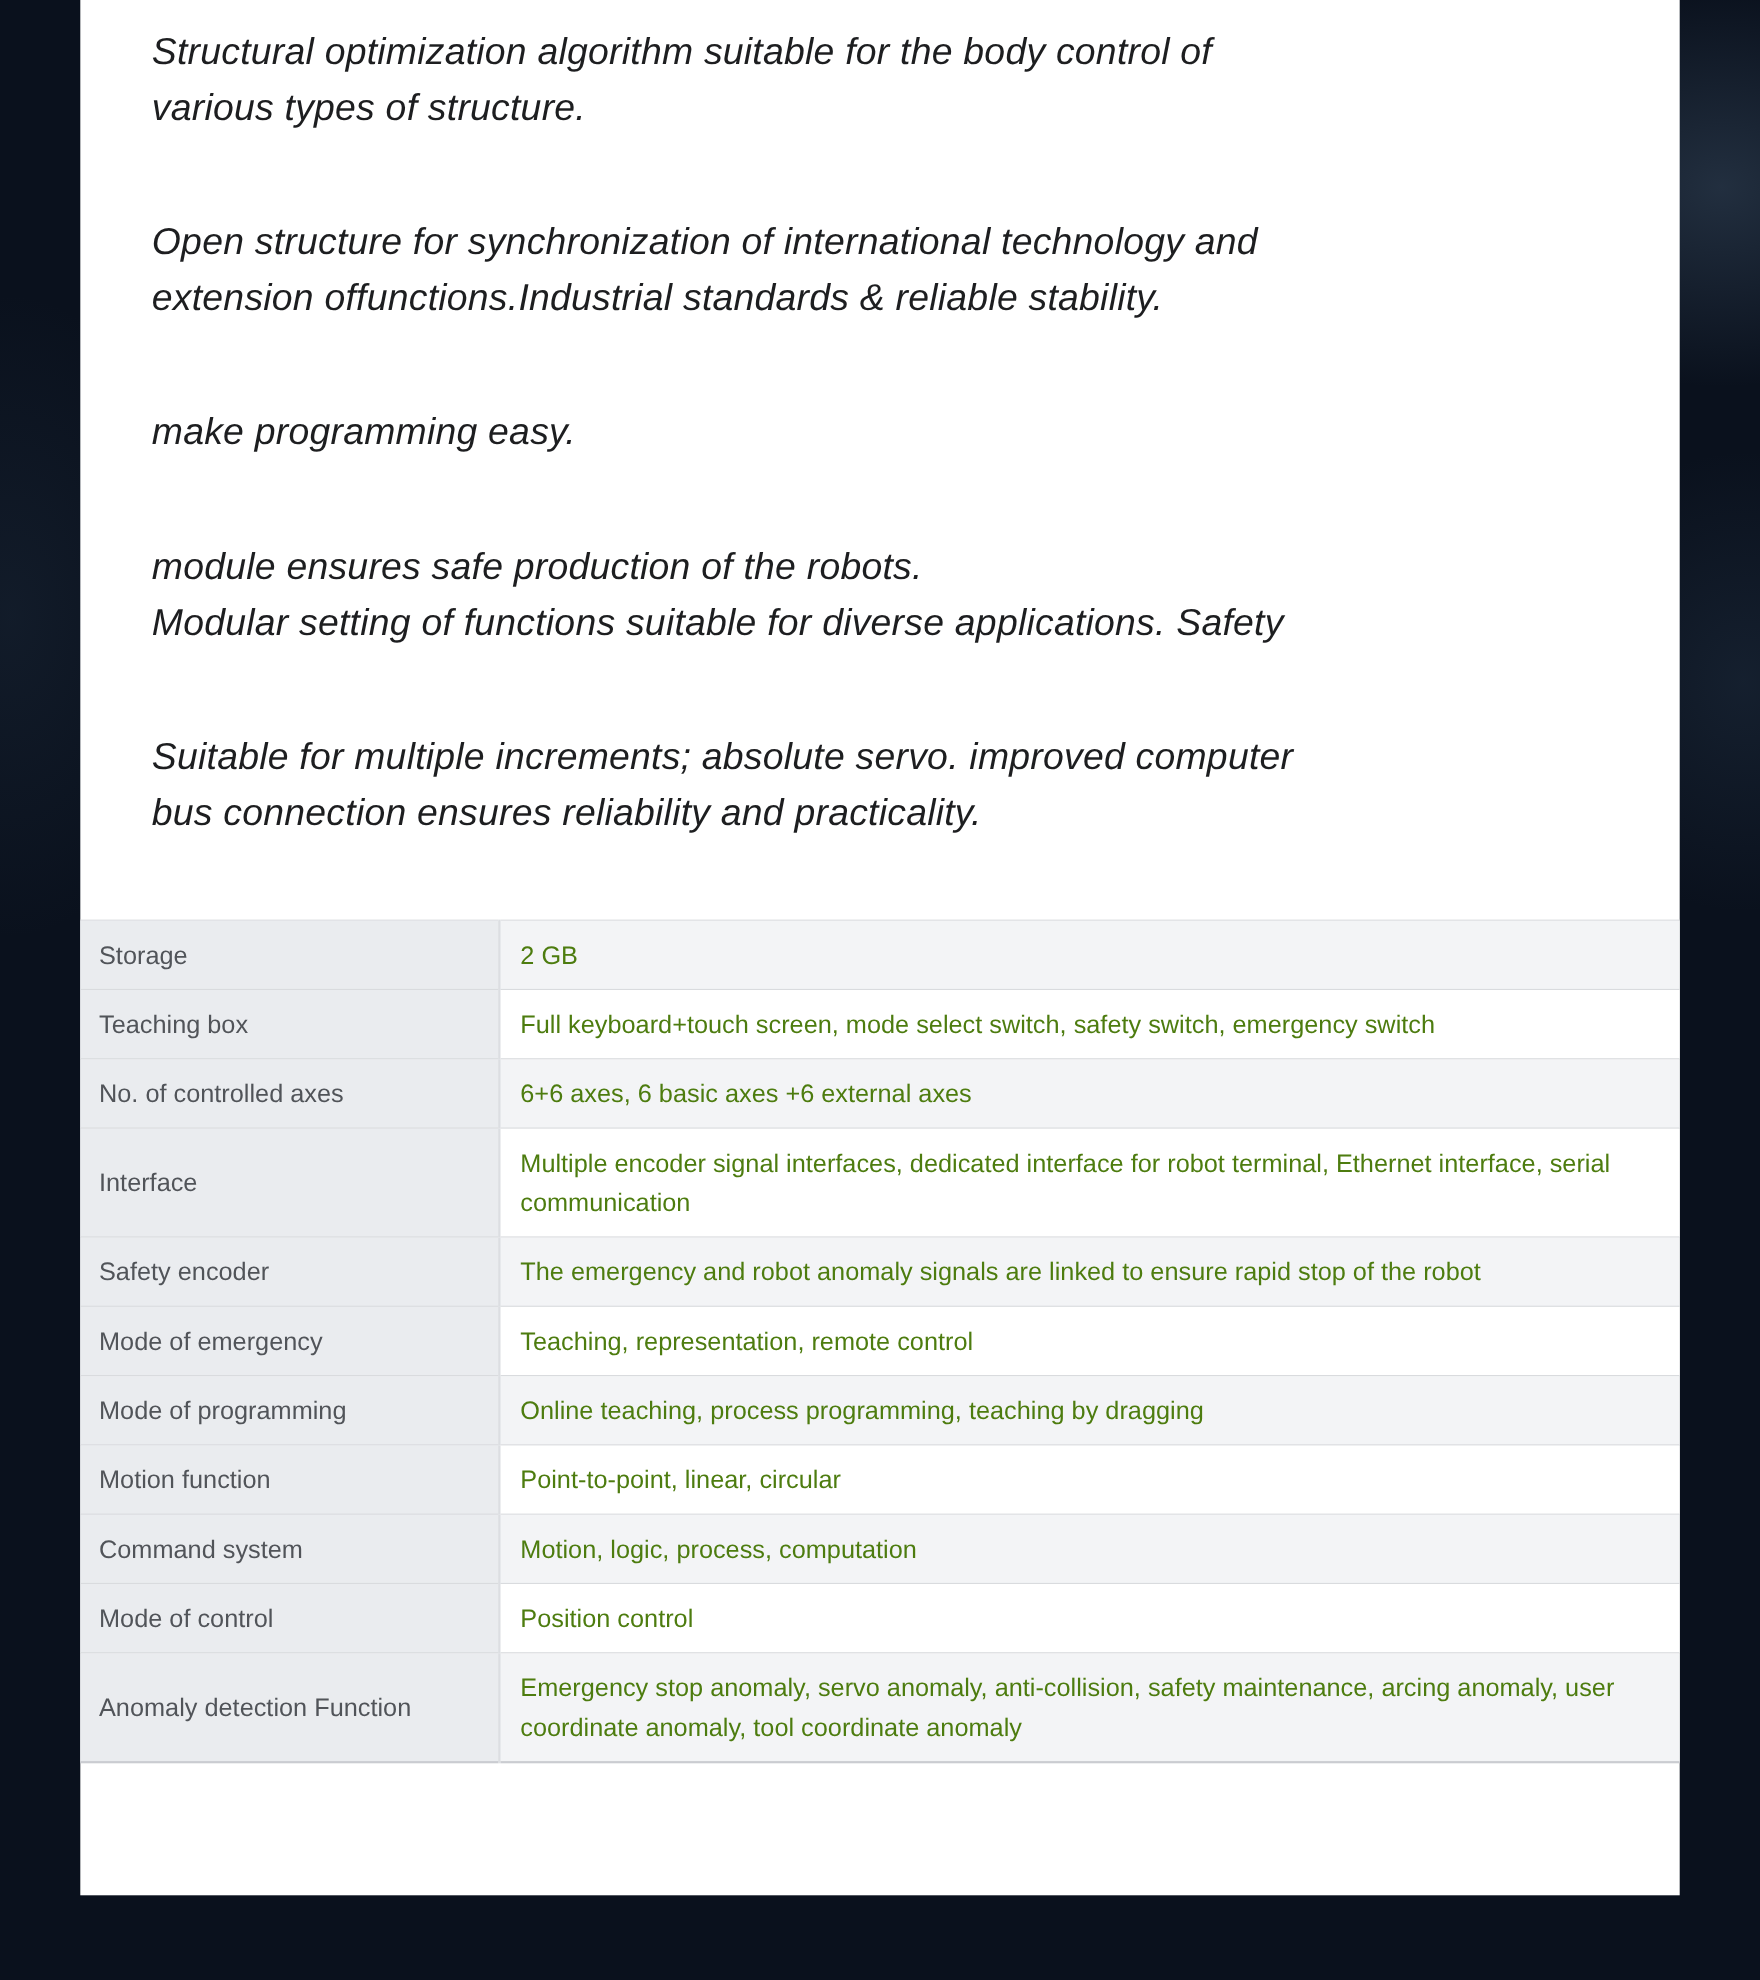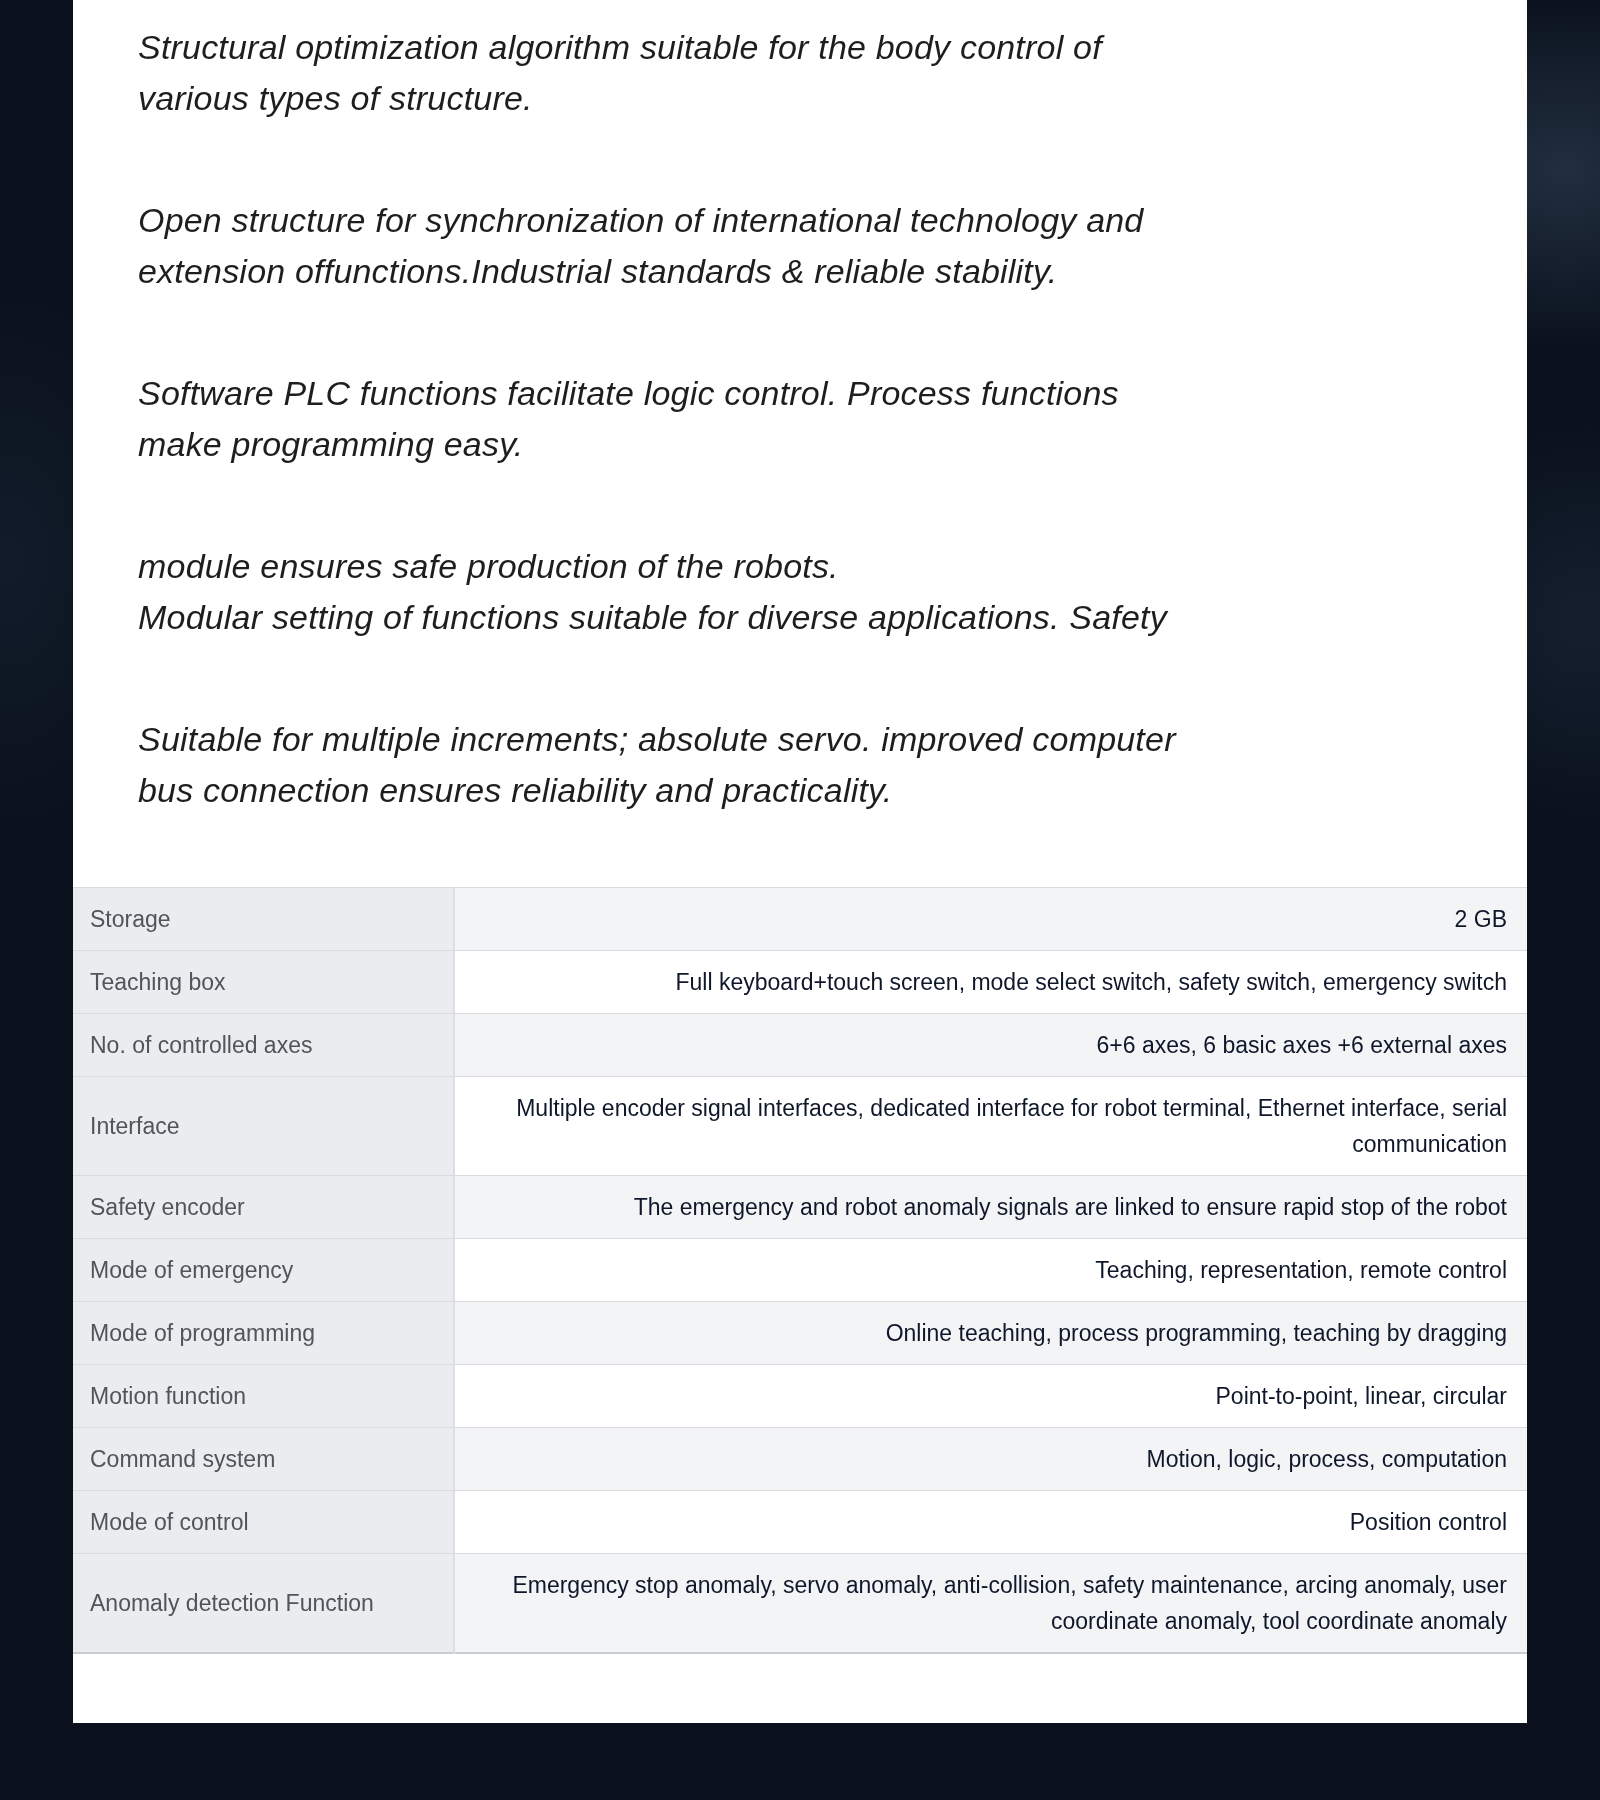--- a/index.html
+++ b/index.html
@@ -58,24 +58,23 @@
     line-height: 36px;
     padding: 13px 20px 13px 17px;
   }
   #spec-table td.label-cell {
     width: 343px; 
     background: #eaecef;
     color: #515459;
     border-right: 2px solid #dcdee2;
   }
   #spec-table td.value-cell {
-    color: #0f172a;
+    color: #4d7c0f;
     background: #ffffff;
     padding-left: 18px;
-    text-align: right;
   }
   #spec-table tr:nth-child(odd) td.value-cell {
     background: #f3f4f6;
   }
 </style>
 </head>
 <body>
 
 <div id="stage">
   <div id="panel">
@@ -83,21 +82,20 @@
     <div id="features">
         <p>
           <span class="fline">Structural optimization algorithm suitable for the body control of</span>
           <span class="fline">various types of structure.</span>
         </p>
         <p>
           <span class="fline">Open structure for synchronization of international technology and</span>
           <span class="fline">extension offunctions.Industrial standards &amp; reliable stability.</span>
         </p>
         <p>
-          <span class="fline">Software PLC functions facilitate logic control. Process functions</span>
           <span class="fline">make programming easy.</span>
         </p>
         <p>
           <span class="fline">module ensures safe production of the robots.</span>
           <span class="fline">Modular setting of functions suitable for diverse applications. Safety</span>
         </p>
         <p>
           <span class="fline">Suitable for multiple increments; absolute servo. improved computer</span>
           <span class="fline">bus connection ensures reliability and practicality.</span>
         </p>

